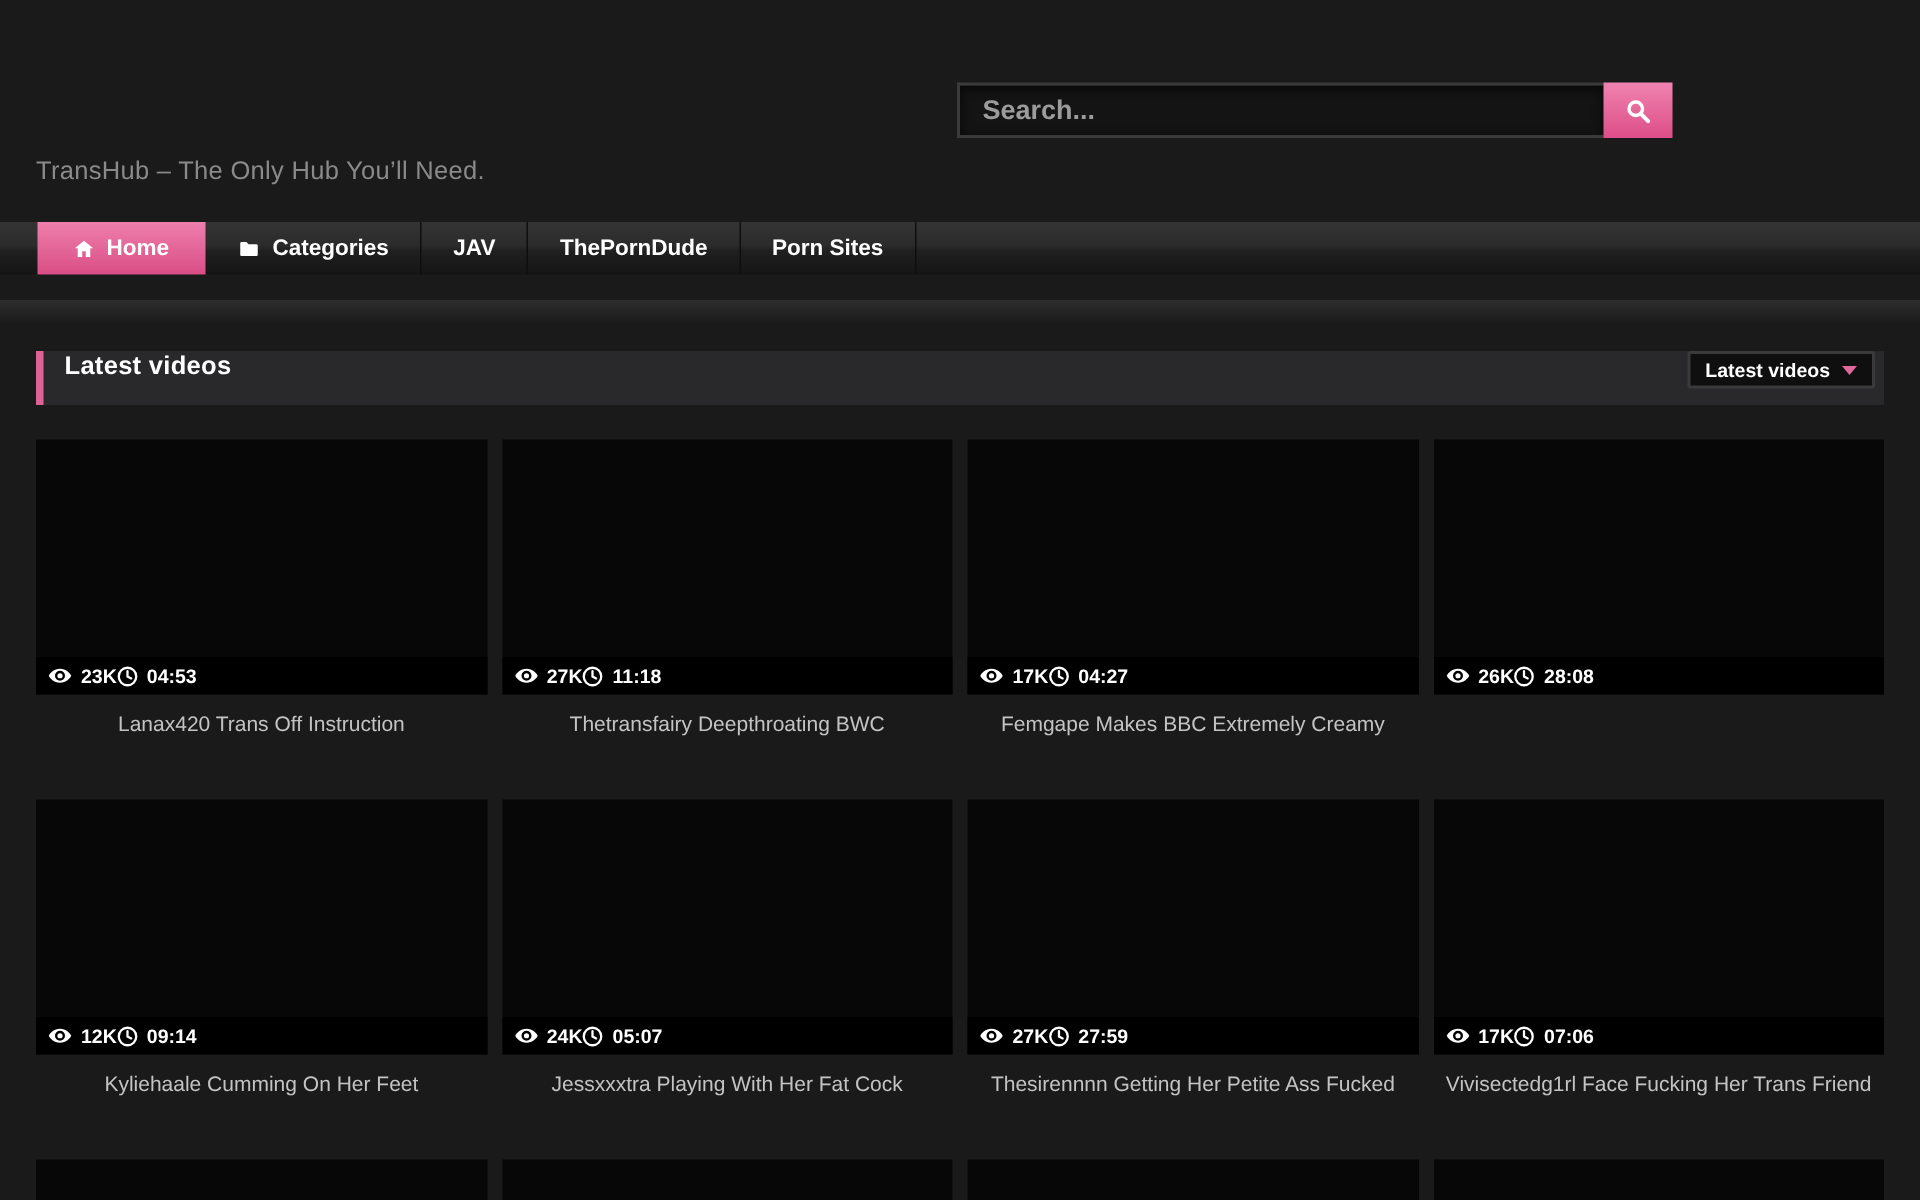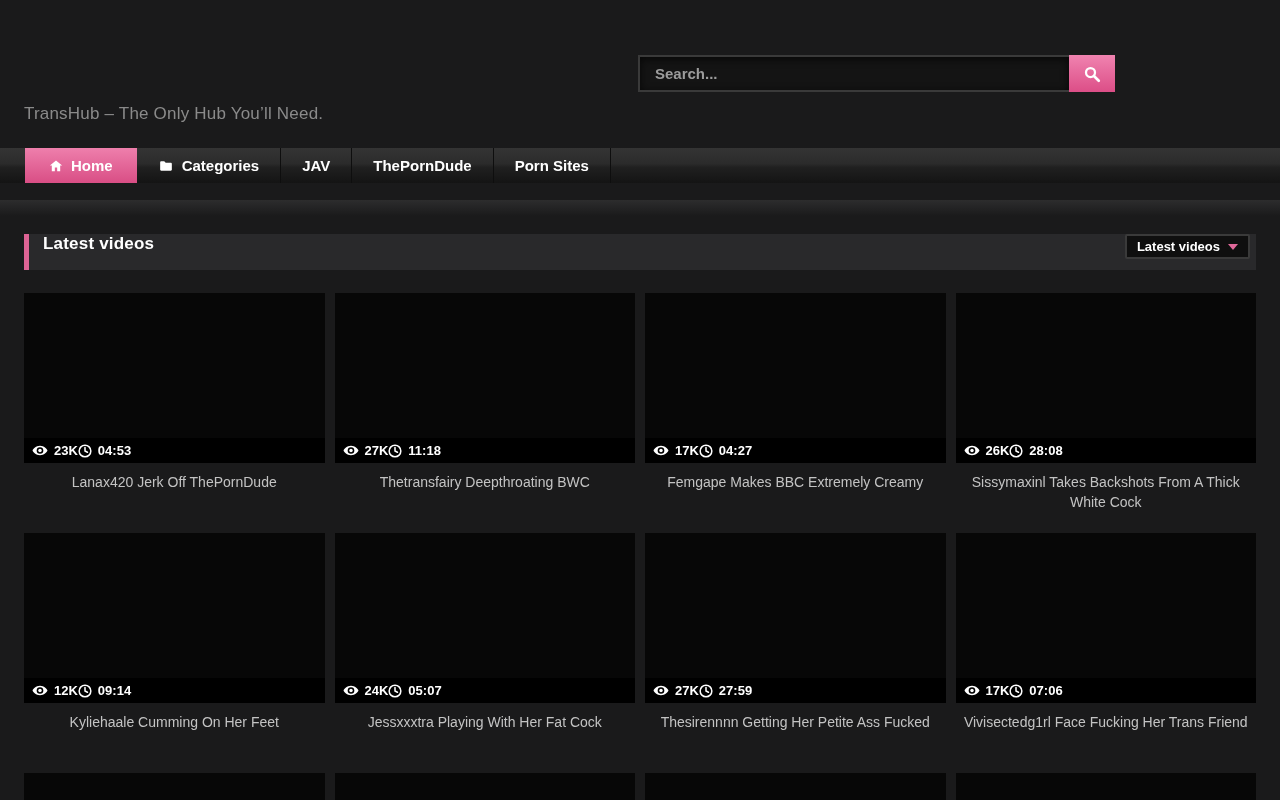--- a/index.html
+++ b/index.html
@@ -8,21 +8,21 @@
     width: 1280px; height: 800px; overflow: hidden; position: relative;
     background: #1a1a1b;
     font-family: "Liberation Sans", sans-serif;
   }
 
   
   .searchbar { position: absolute; top: 55px; left: 638px; display: flex; }
   .search-input {
     width: 431px; height: 37px;
     background: #141414; border: 2px solid #3a3a3a; border-right: none;
-    color: #ddd; font-weight: bold; font-size: 15px;
+    color: #ddd; font-weight: bold; font-size: 18px;
     padding: 0 12px 0 15px; outline: none;
     box-shadow: inset 0 2px 8px rgba(0,0,0,.7);
     font-family: "Liberation Sans", sans-serif;
   }
   .search-input::placeholder { color: #9c9c9c; font-weight: bold; }
   .search-btn {
     width: 46px; height: 37px; border: none; cursor: pointer;
     background: linear-gradient(to bottom, #f083b0, #dc4e87);
     display: flex; align-items: center; justify-content: center;
   }
@@ -150,21 +150,21 @@
         </span>
         <span class="stat">
           <svg width="14" height="14" viewBox="0 0 24 24">
             <circle cx="12" cy="12" r="10" fill="none" stroke="#fff" stroke-width="2.6"></circle>
             <path d="M12 6 V12 L16.2 14.2" fill="none" stroke="#fff" stroke-width="2.6" stroke-linecap="round"></path>
           </svg>
           <span>04:53</span>
         </span>
       </div>
     </div>
-    <div class="vtitle">Lanax420 Jerk Off ThePornDude</div>
+    <div class="vtitle">Lanax420 Trans Off Instruction</div>
   </div>
 
   <div class="card">
     <div class="thumb">
       <div class="meta">
         <span class="stat">
           <svg width="16" height="11" viewBox="0 0 24 16">
             <path fill-rule="evenodd" fill="#fff" d="M12 1 C6 1 1.8 5.4 0.8 8 C1.8 10.6 6 15 12 15 C18 15 22.2 10.6 23.2 8 C22.2 5.4 18 1 12 1 Z M12 13 A5 5 0 1 1 12 3 A5 5 0 1 1 12 13 Z"></path>
             <circle cx="12" cy="8" r="2.6" fill="#fff"></circle>
           </svg>
@@ -216,21 +216,20 @@
         </span>
         <span class="stat">
           <svg width="14" height="14" viewBox="0 0 24 24">
             <circle cx="12" cy="12" r="10" fill="none" stroke="#fff" stroke-width="2.6"></circle>
             <path d="M12 6 V12 L16.2 14.2" fill="none" stroke="#fff" stroke-width="2.6" stroke-linecap="round"></path>
           </svg>
           <span>28:08</span>
         </span>
       </div>
     </div>
-    <div class="vtitle">Sissymaxinl Takes Backshots From A Thick White Cock</div>
   </div>
 
   <div class="card">
     <div class="thumb">
       <div class="meta">
         <span class="stat">
           <svg width="16" height="11" viewBox="0 0 24 16">
             <path fill-rule="evenodd" fill="#fff" d="M12 1 C6 1 1.8 5.4 0.8 8 C1.8 10.6 6 15 12 15 C18 15 22.2 10.6 23.2 8 C22.2 5.4 18 1 12 1 Z M12 13 A5 5 0 1 1 12 3 A5 5 0 1 1 12 13 Z"></path>
             <circle cx="12" cy="8" r="2.6" fill="#fff"></circle>
           </svg>

